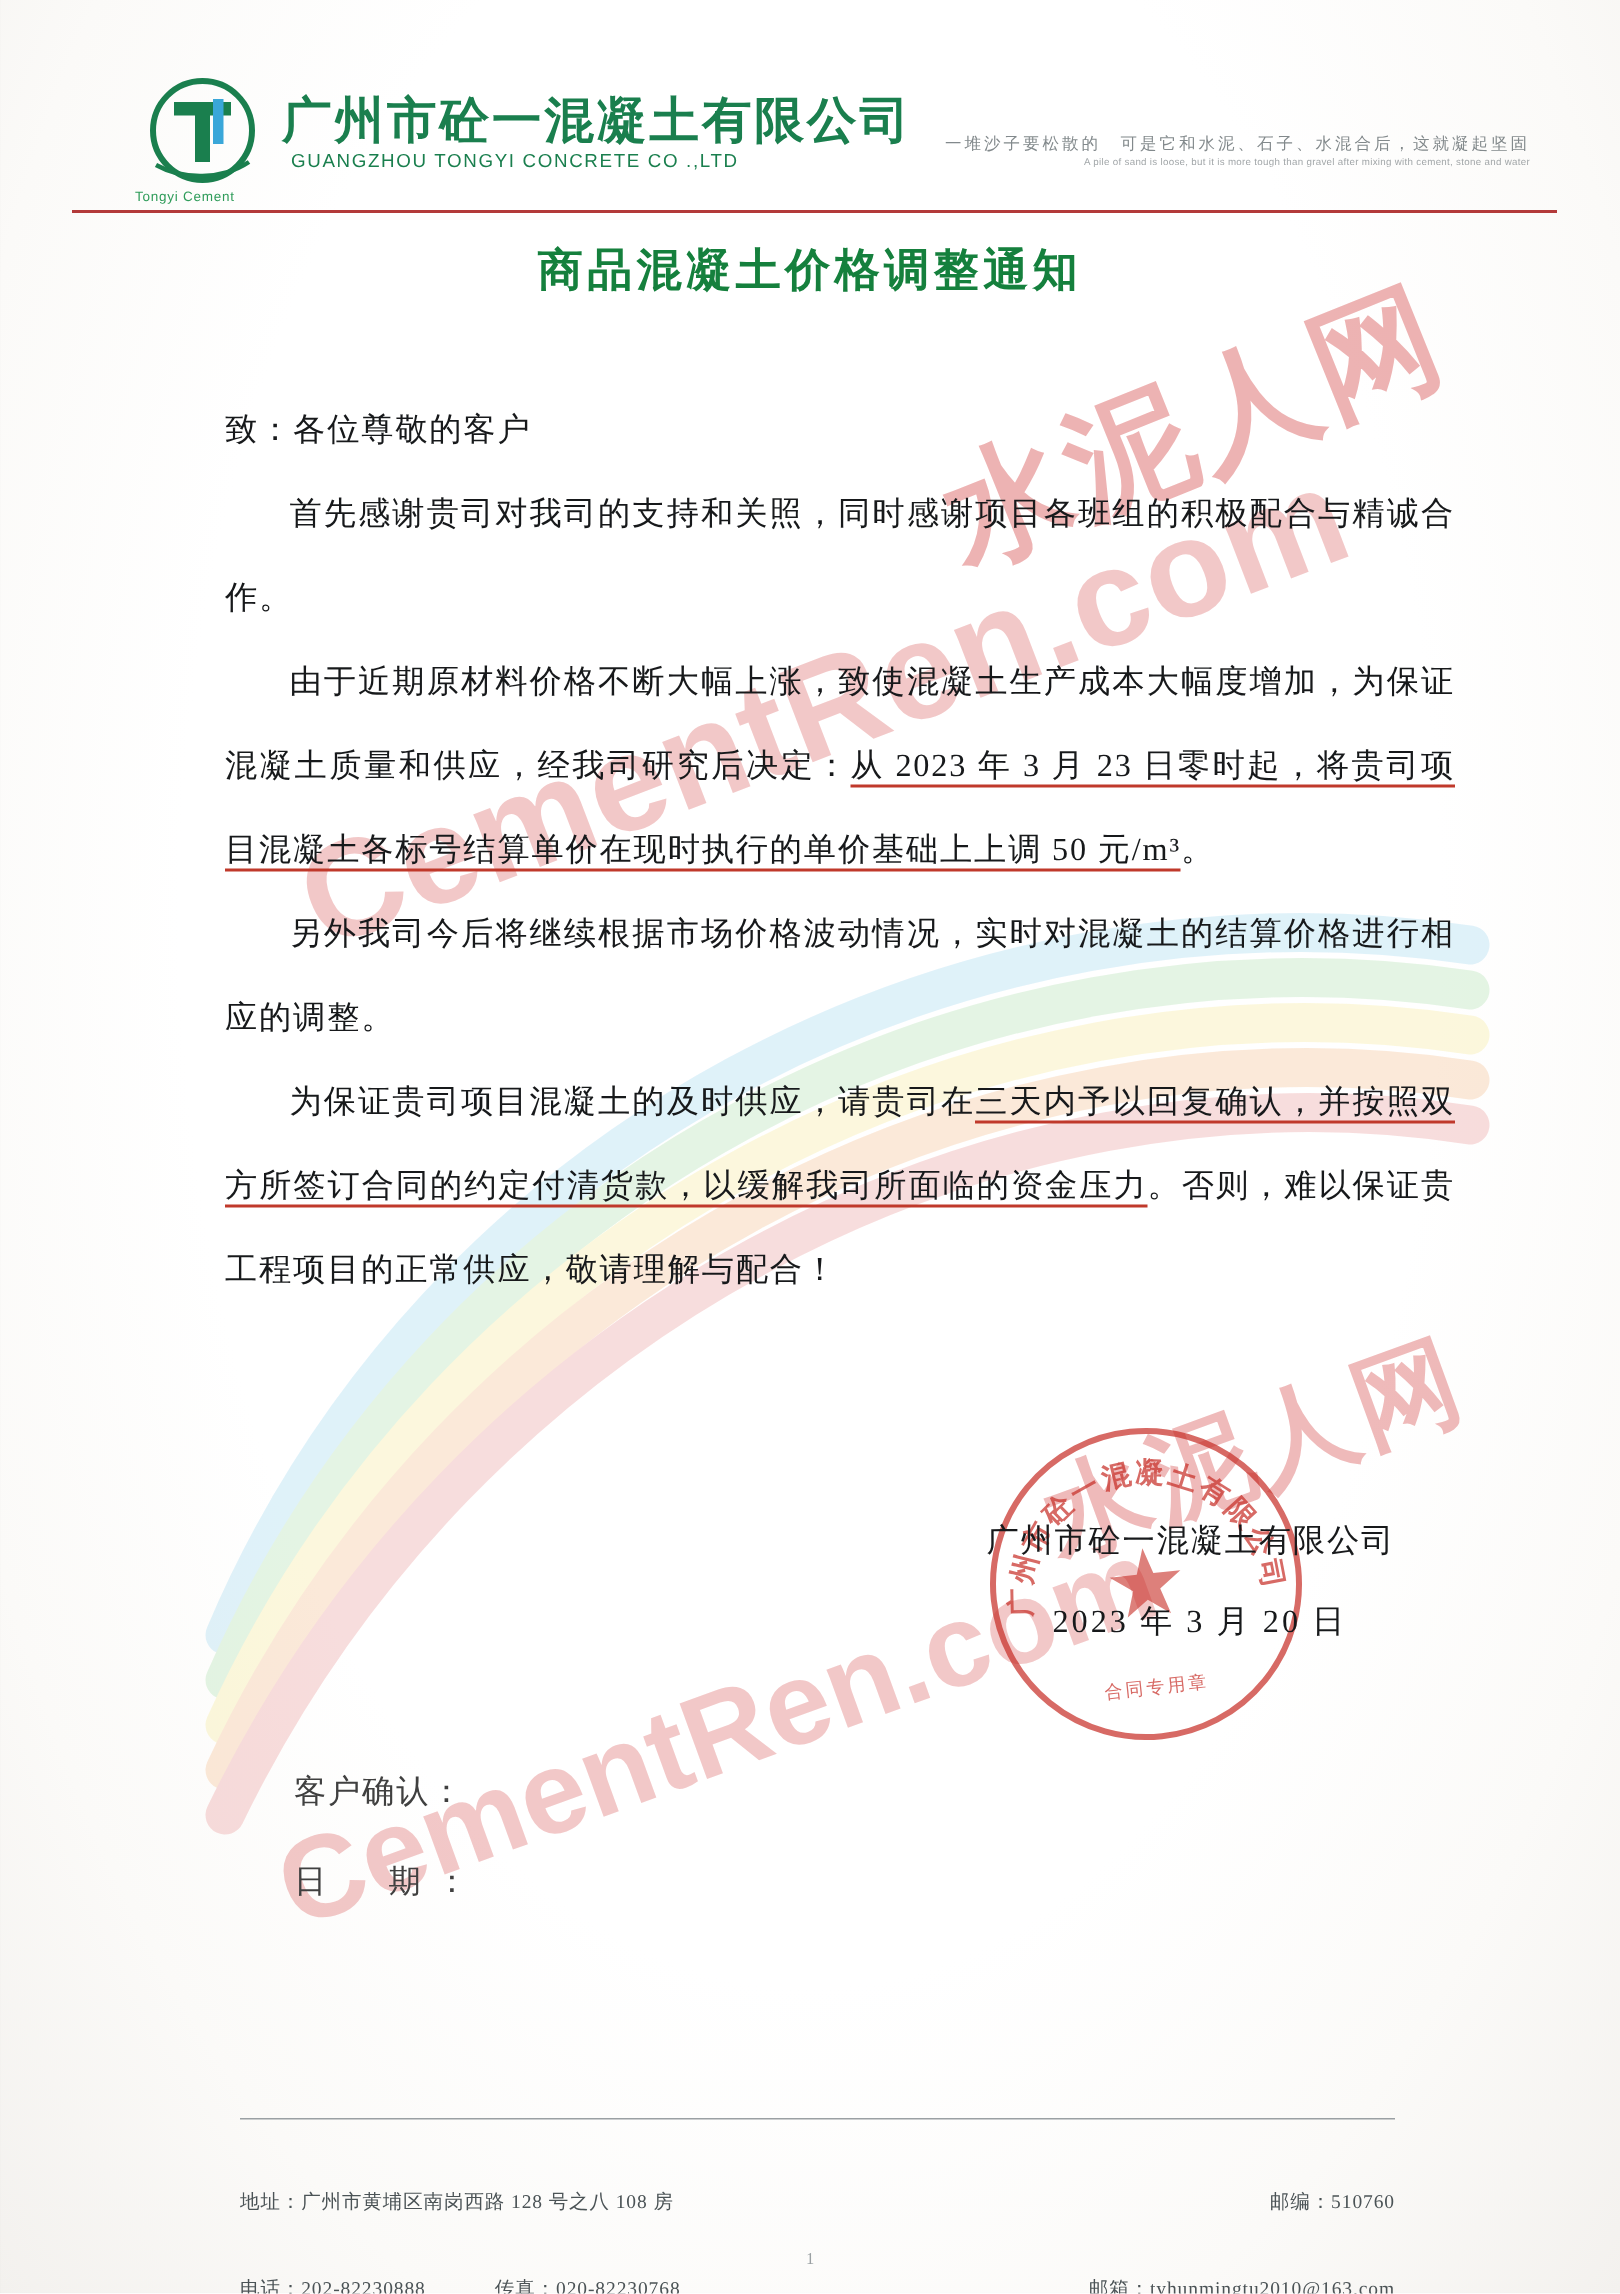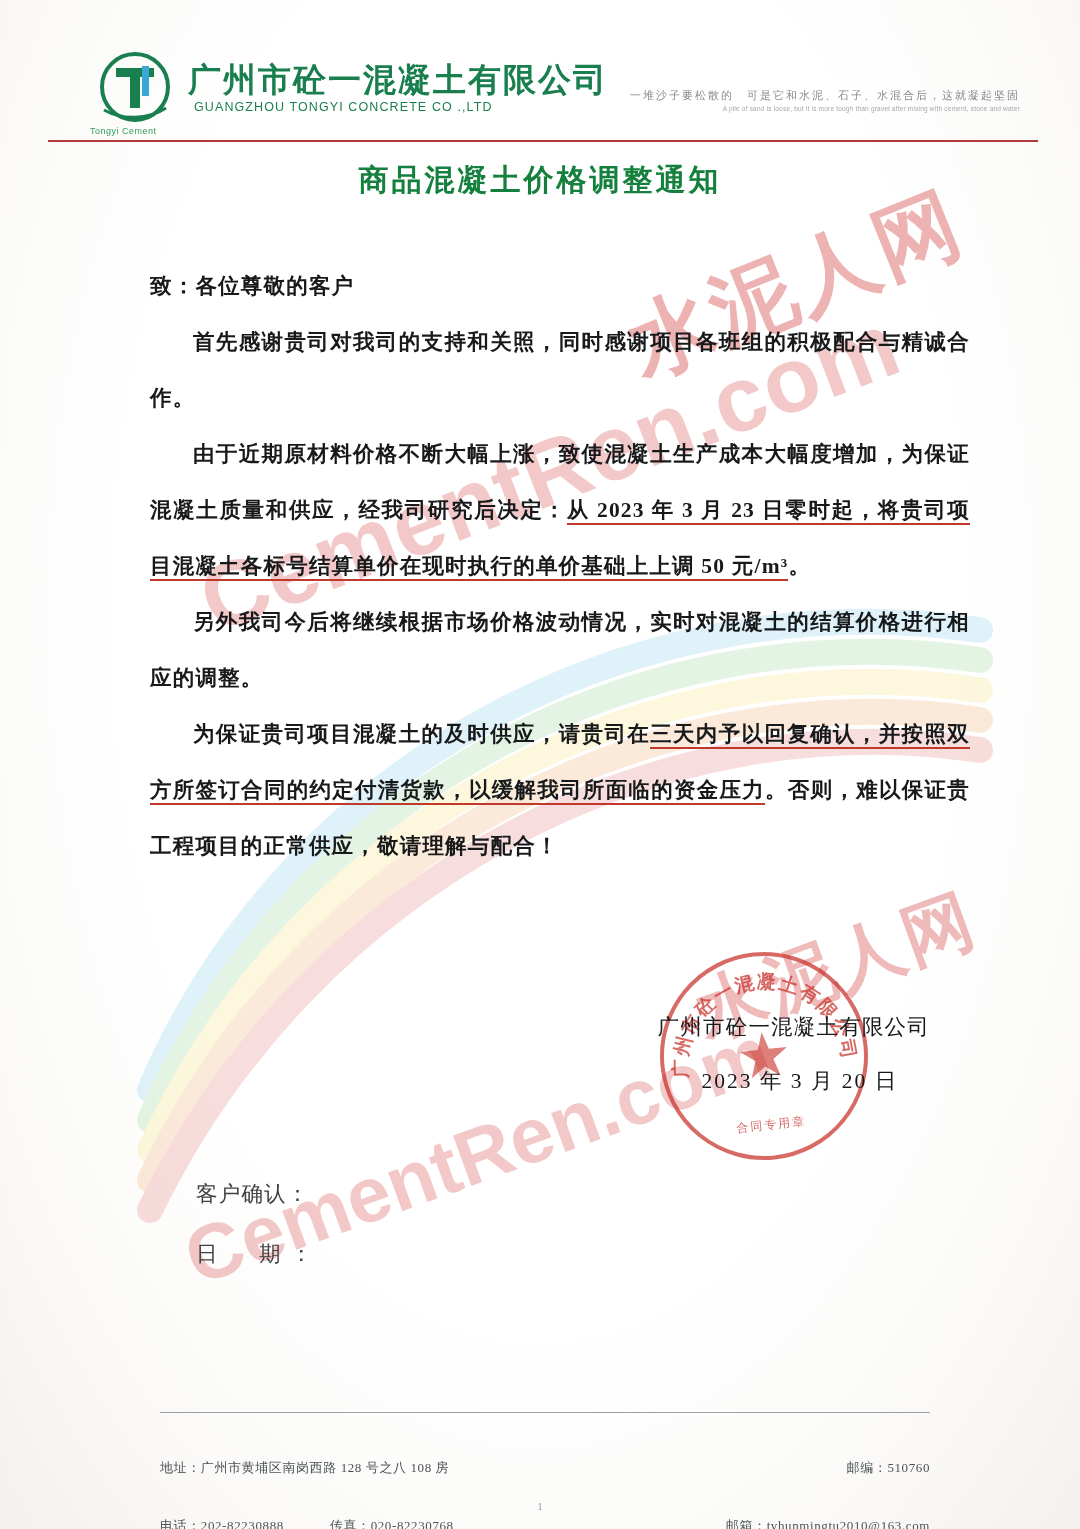--- a/index.html
+++ b/index.html
@@ -80,21 +80,21 @@
 
   
   .body-text{
     position:absolute;left:150px;right:110px;top:258px;
     font-size:21.5px;
     line-height:56px;
     color:#17191b;
     letter-spacing:1.2px;
     text-align:justify;
   }
-  .body-text p{margin:0;font-weight:bold;}
+  .body-text p{margin:0;}
   .indent{text-indent:2em;}
   .u{
     border-bottom:2px solid #c0392b;
     padding-bottom:1px;
   }
 
   
   .sign-block{
     position:absolute;right:150px;top:1000px;
     text-align:left;

